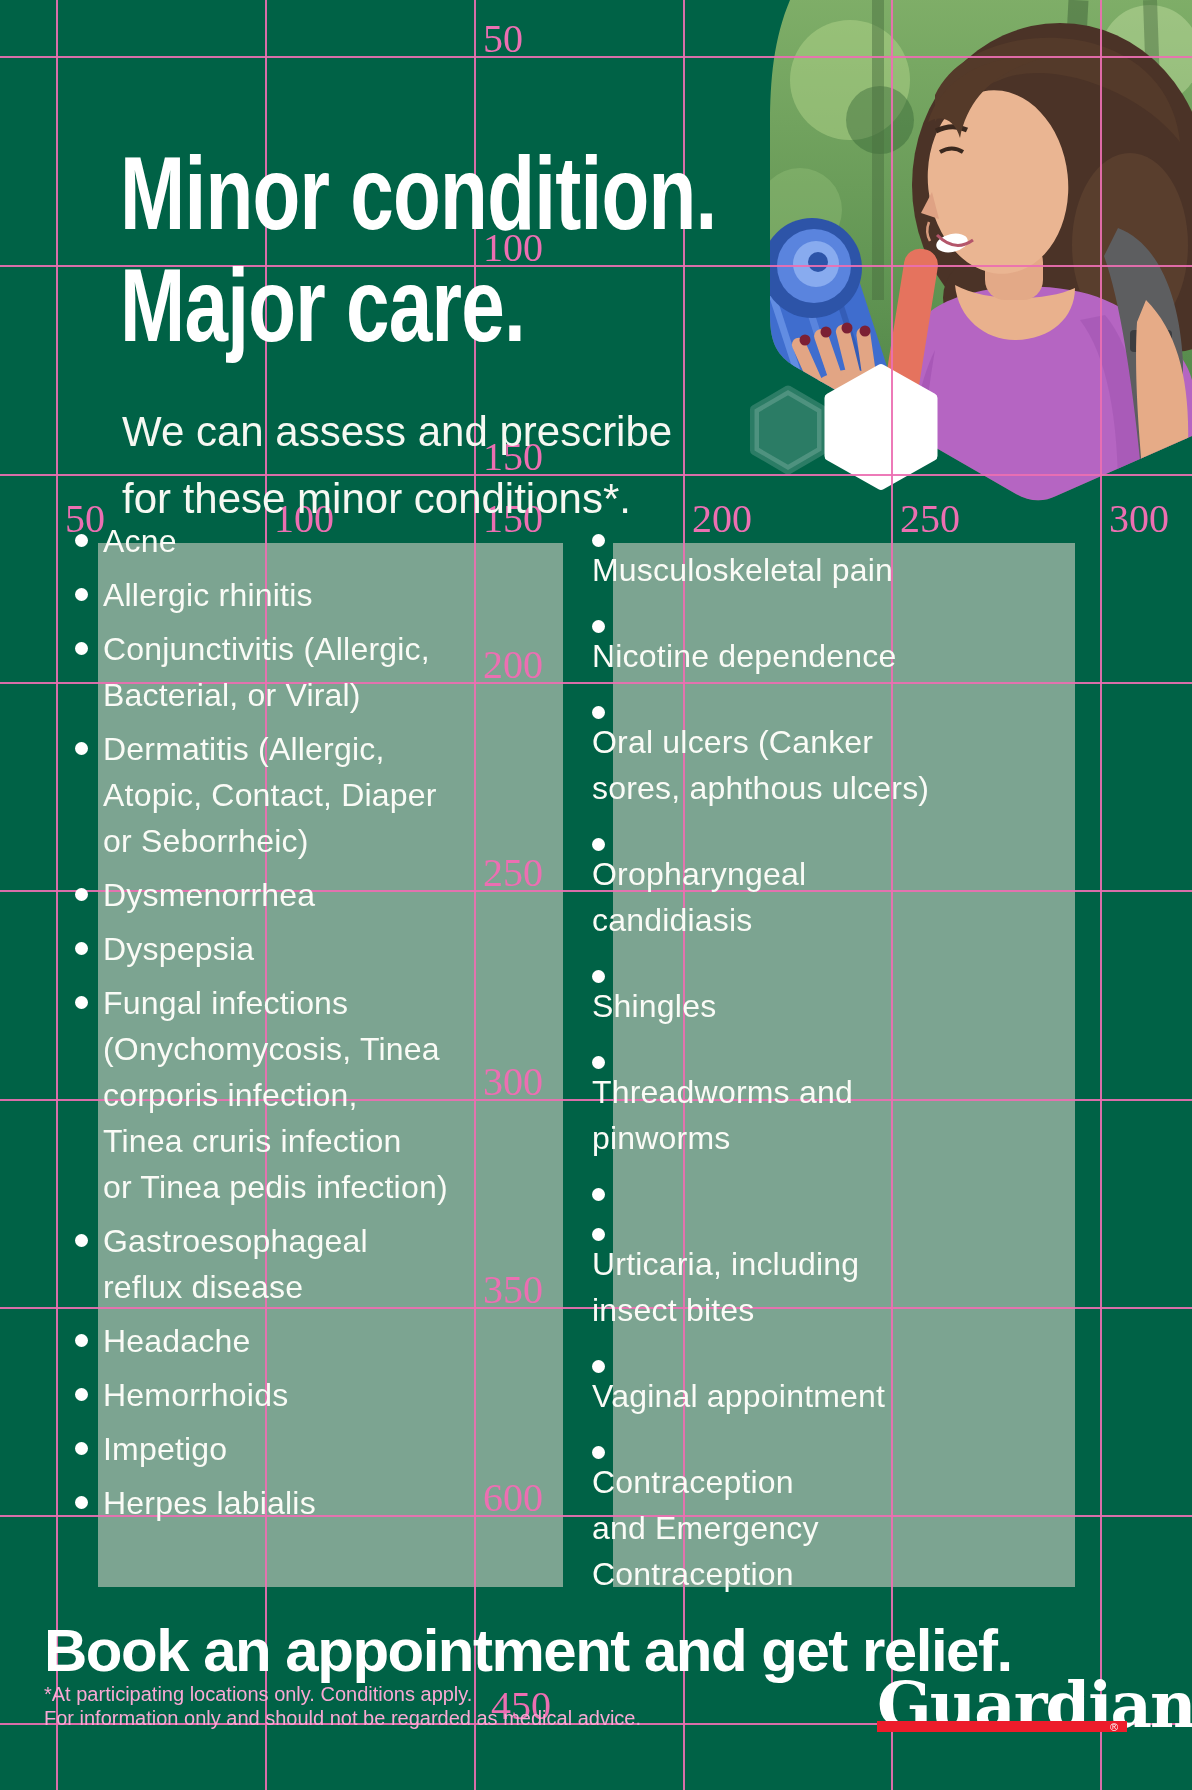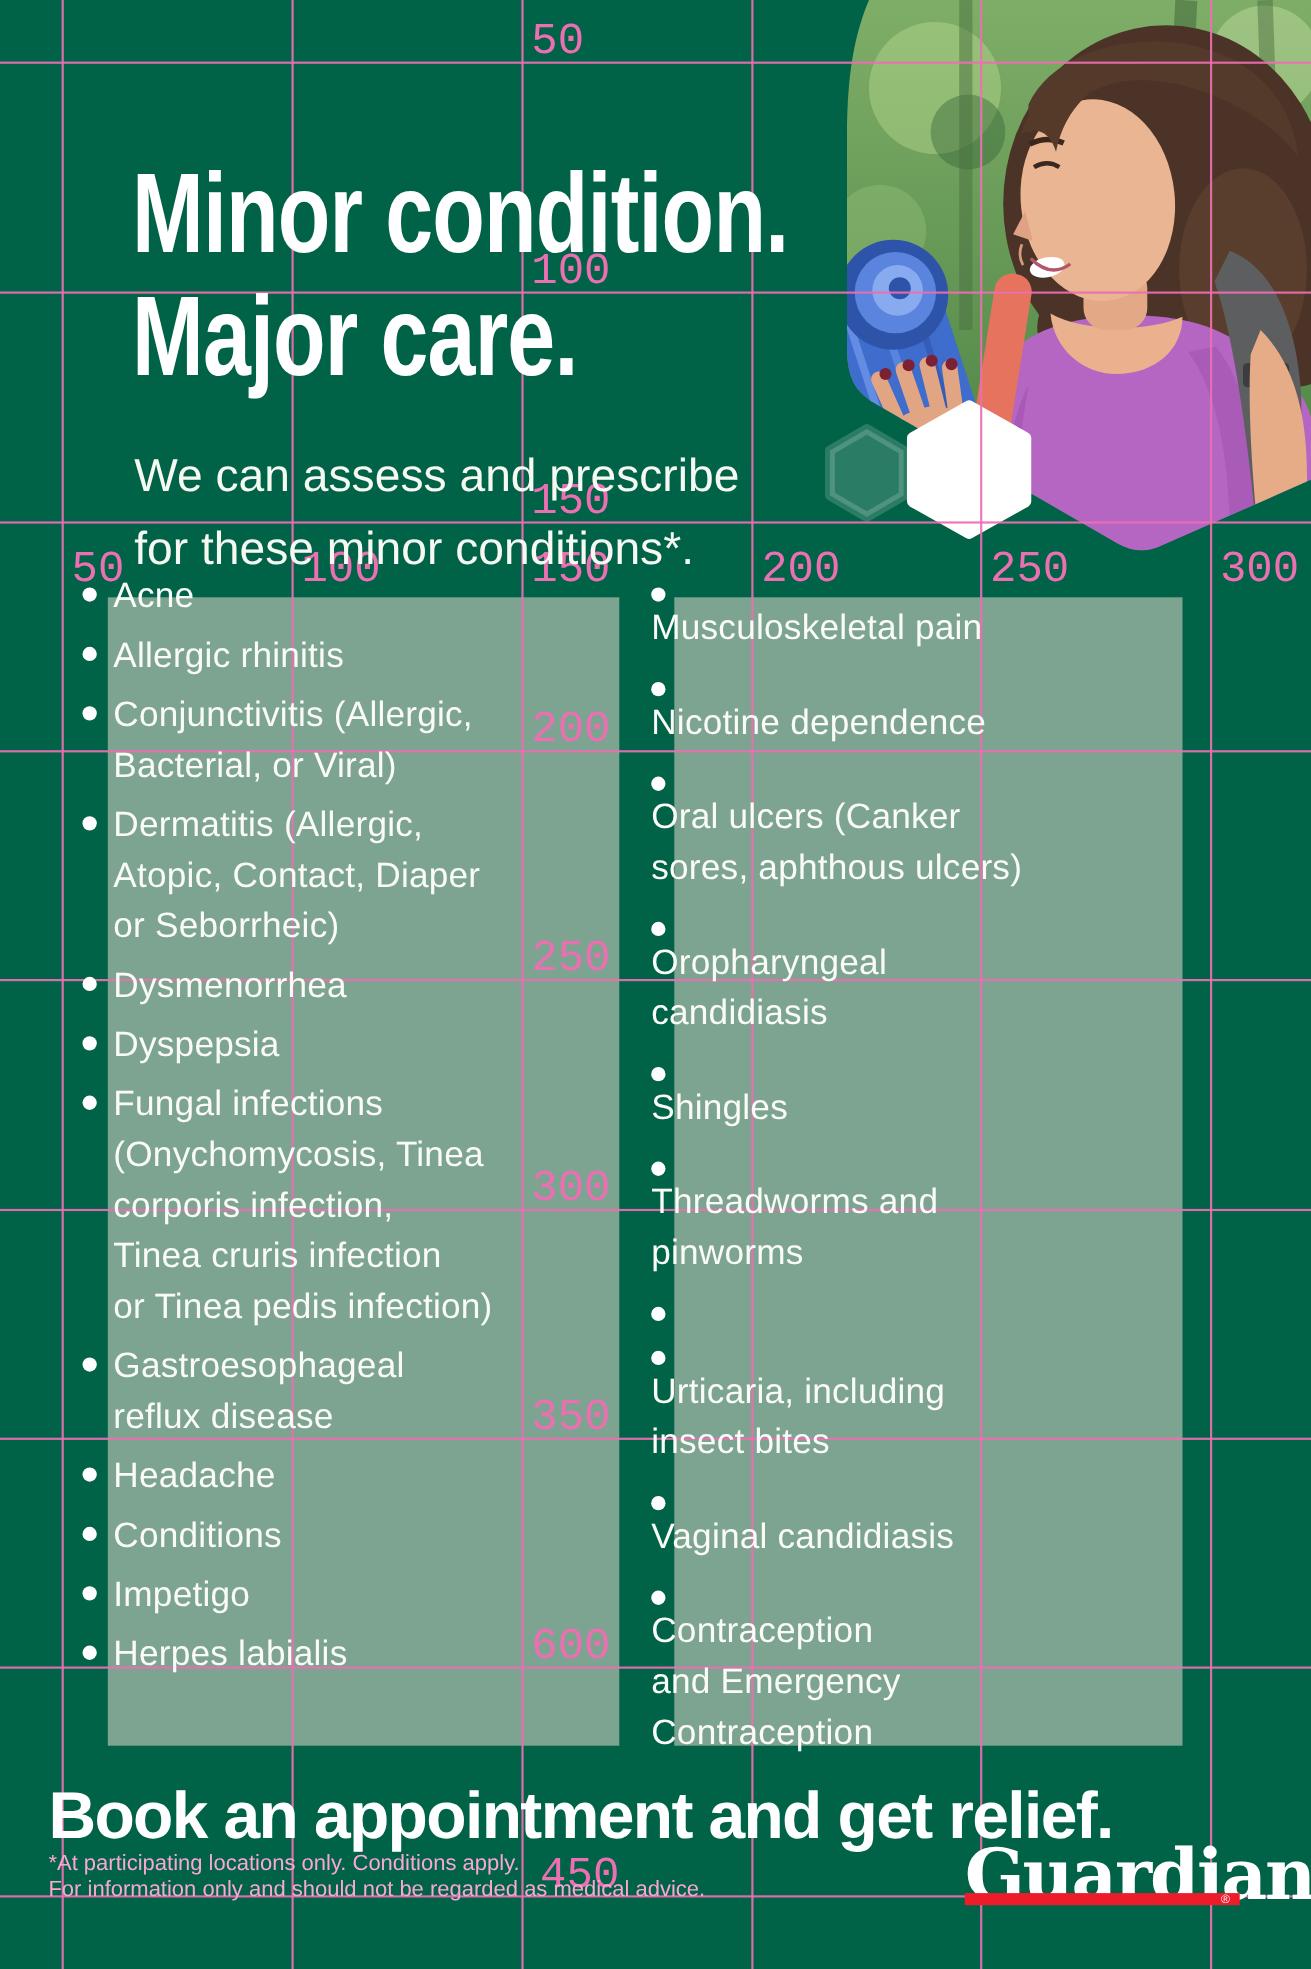--- a/index.html
+++ b/index.html
@@ -9,21 +9,21 @@
   .panel{position:absolute;background:#7CA491;z-index:1;}
   .panel-left{left:98px;top:543px;width:465px;height:1044px;}
   .panel-right{left:613px;top:543px;width:462px;height:1044px;}
   
   .photo-svg{position:absolute;left:0;top:0;z-index:2;}
   
   #grid{position:absolute;left:0;top:0;width:1192px;height:1790px;z-index:3;pointer-events:none;}
   .vline{position:absolute;top:0;width:2px;height:1790px;background:#EC6FB2;opacity:.92;}
   .hline{position:absolute;left:0;height:2px;width:1192px;background:#EC6FB2;opacity:.92;}
   .glabel{position:absolute;color:#EC6FB2;font-size:40px;line-height:42px;
-          font-family:Liberation Mono, monospace;}
+          font-family:Liberation Serif, serif;}
   
   .txt{position:absolute;z-index:4;color:#fff;}
   .title{left:120px;top:138px;font-size:103px;line-height:112px;font-weight:bold;
          letter-spacing:-1px;transform:scaleX(.76);transform-origin:left top;white-space:nowrap;}
   .subtitle{left:122px;top:398px;font-size:42px;line-height:67px;color:#F6F8F2;white-space:nowrap;}
   .col{position:absolute;z-index:4;width:480px;color:#FAFBF6;}
   .col-left{left:75px;top:518px;}
   .col-right{left:592px;top:518px;}
   .item{display:flex;margin-bottom:8px;}
   .col-right .item{margin-bottom:11px;flex-direction:column;}
@@ -204,21 +204,21 @@
     <div class="item">
       <span class="bullet"></span>
       <span class="itext">Gastroesophageal<br>reflux disease</span>
     </div>
     <div class="item">
       <span class="bullet"></span>
       <span class="itext">Headache</span>
     </div>
     <div class="item">
       <span class="bullet"></span>
-      <span class="itext">Conditions</span>
+      <span class="itext">Hemorrhoids</span>
     </div>
     <div class="item">
       <span class="bullet"></span>
       <span class="itext">Impetigo</span>
     </div>
     <div class="item">
       <span class="bullet"></span>
       <span class="itext">Herpes labialis</span>
     </div>
   </div>
@@ -249,21 +249,21 @@
     </div>
     <div class="item">
       <span class="bullet"></span>
     </div>
     <div class="item">
       <span class="bullet"></span>
       <span class="itext">Urticaria, including<br>insect bites</span>
     </div>
     <div class="item">
       <span class="bullet"></span>
-      <span class="itext">Vaginal candidiasis</span>
+      <span class="itext">Vaginal appointment</span>
     </div>
     <div class="item">
       <span class="bullet"></span>
       <span class="itext">Contraception<br>and Emergency<br>Contraception</span>
     </div>
   </div>
 
 <div class="txt headline">Book an appointment and get relief.</div>
 <div class="txt footnote">
   <span>*At participating locations only. Conditions apply.</span><br>

